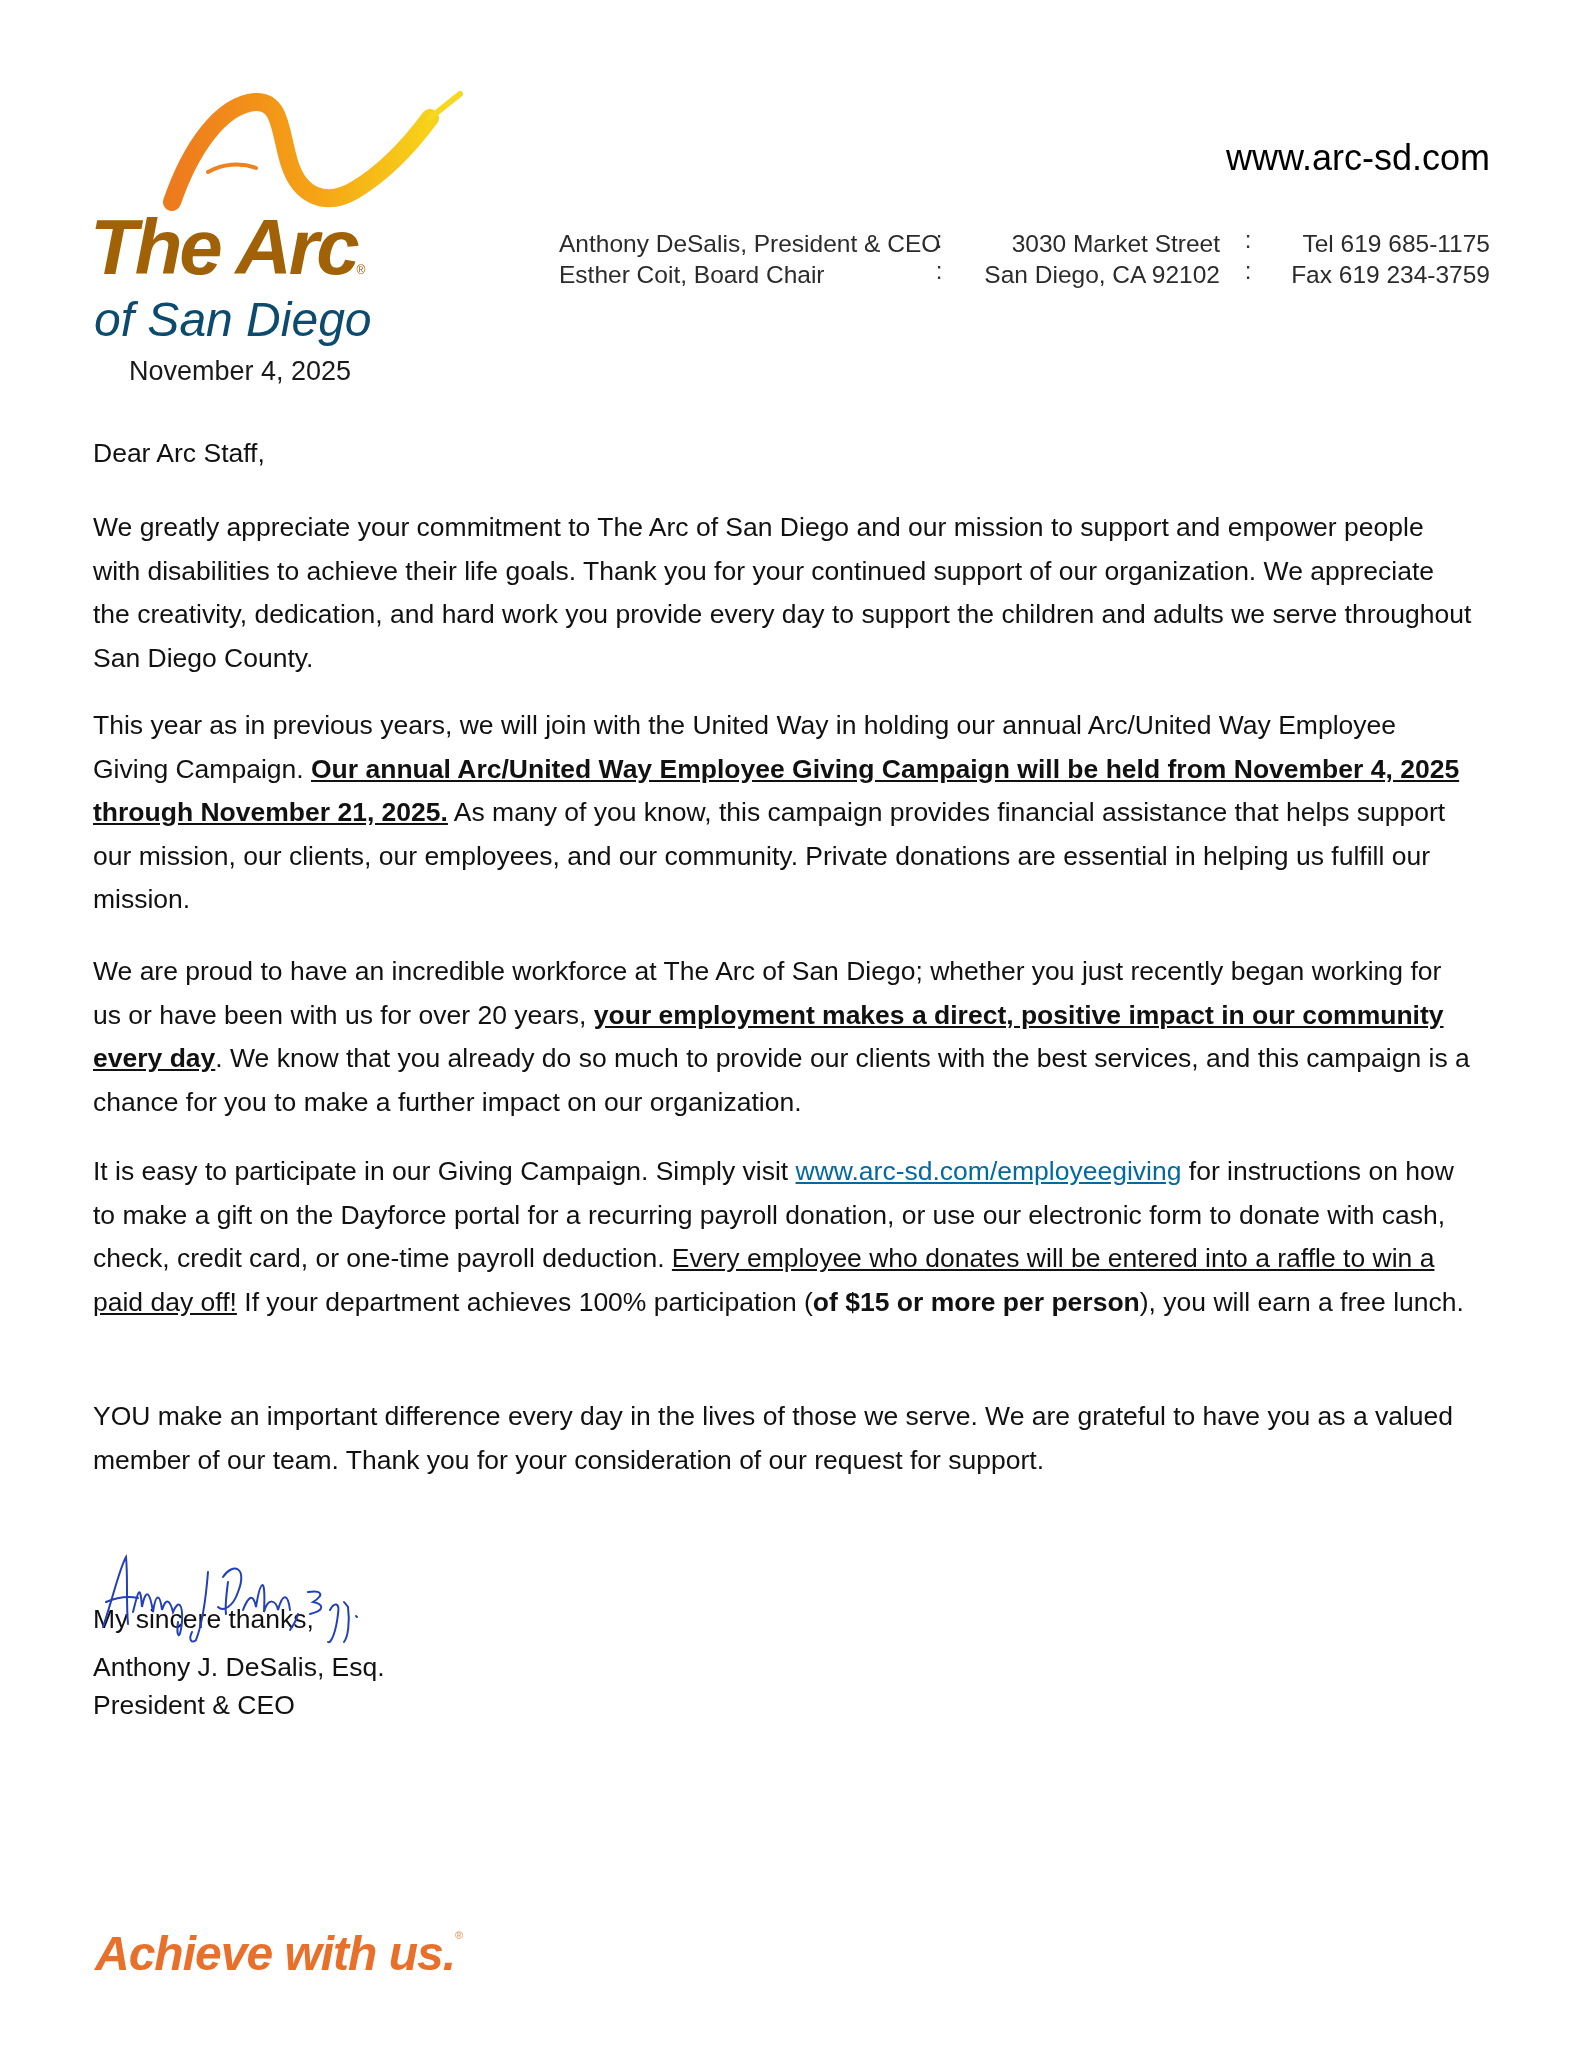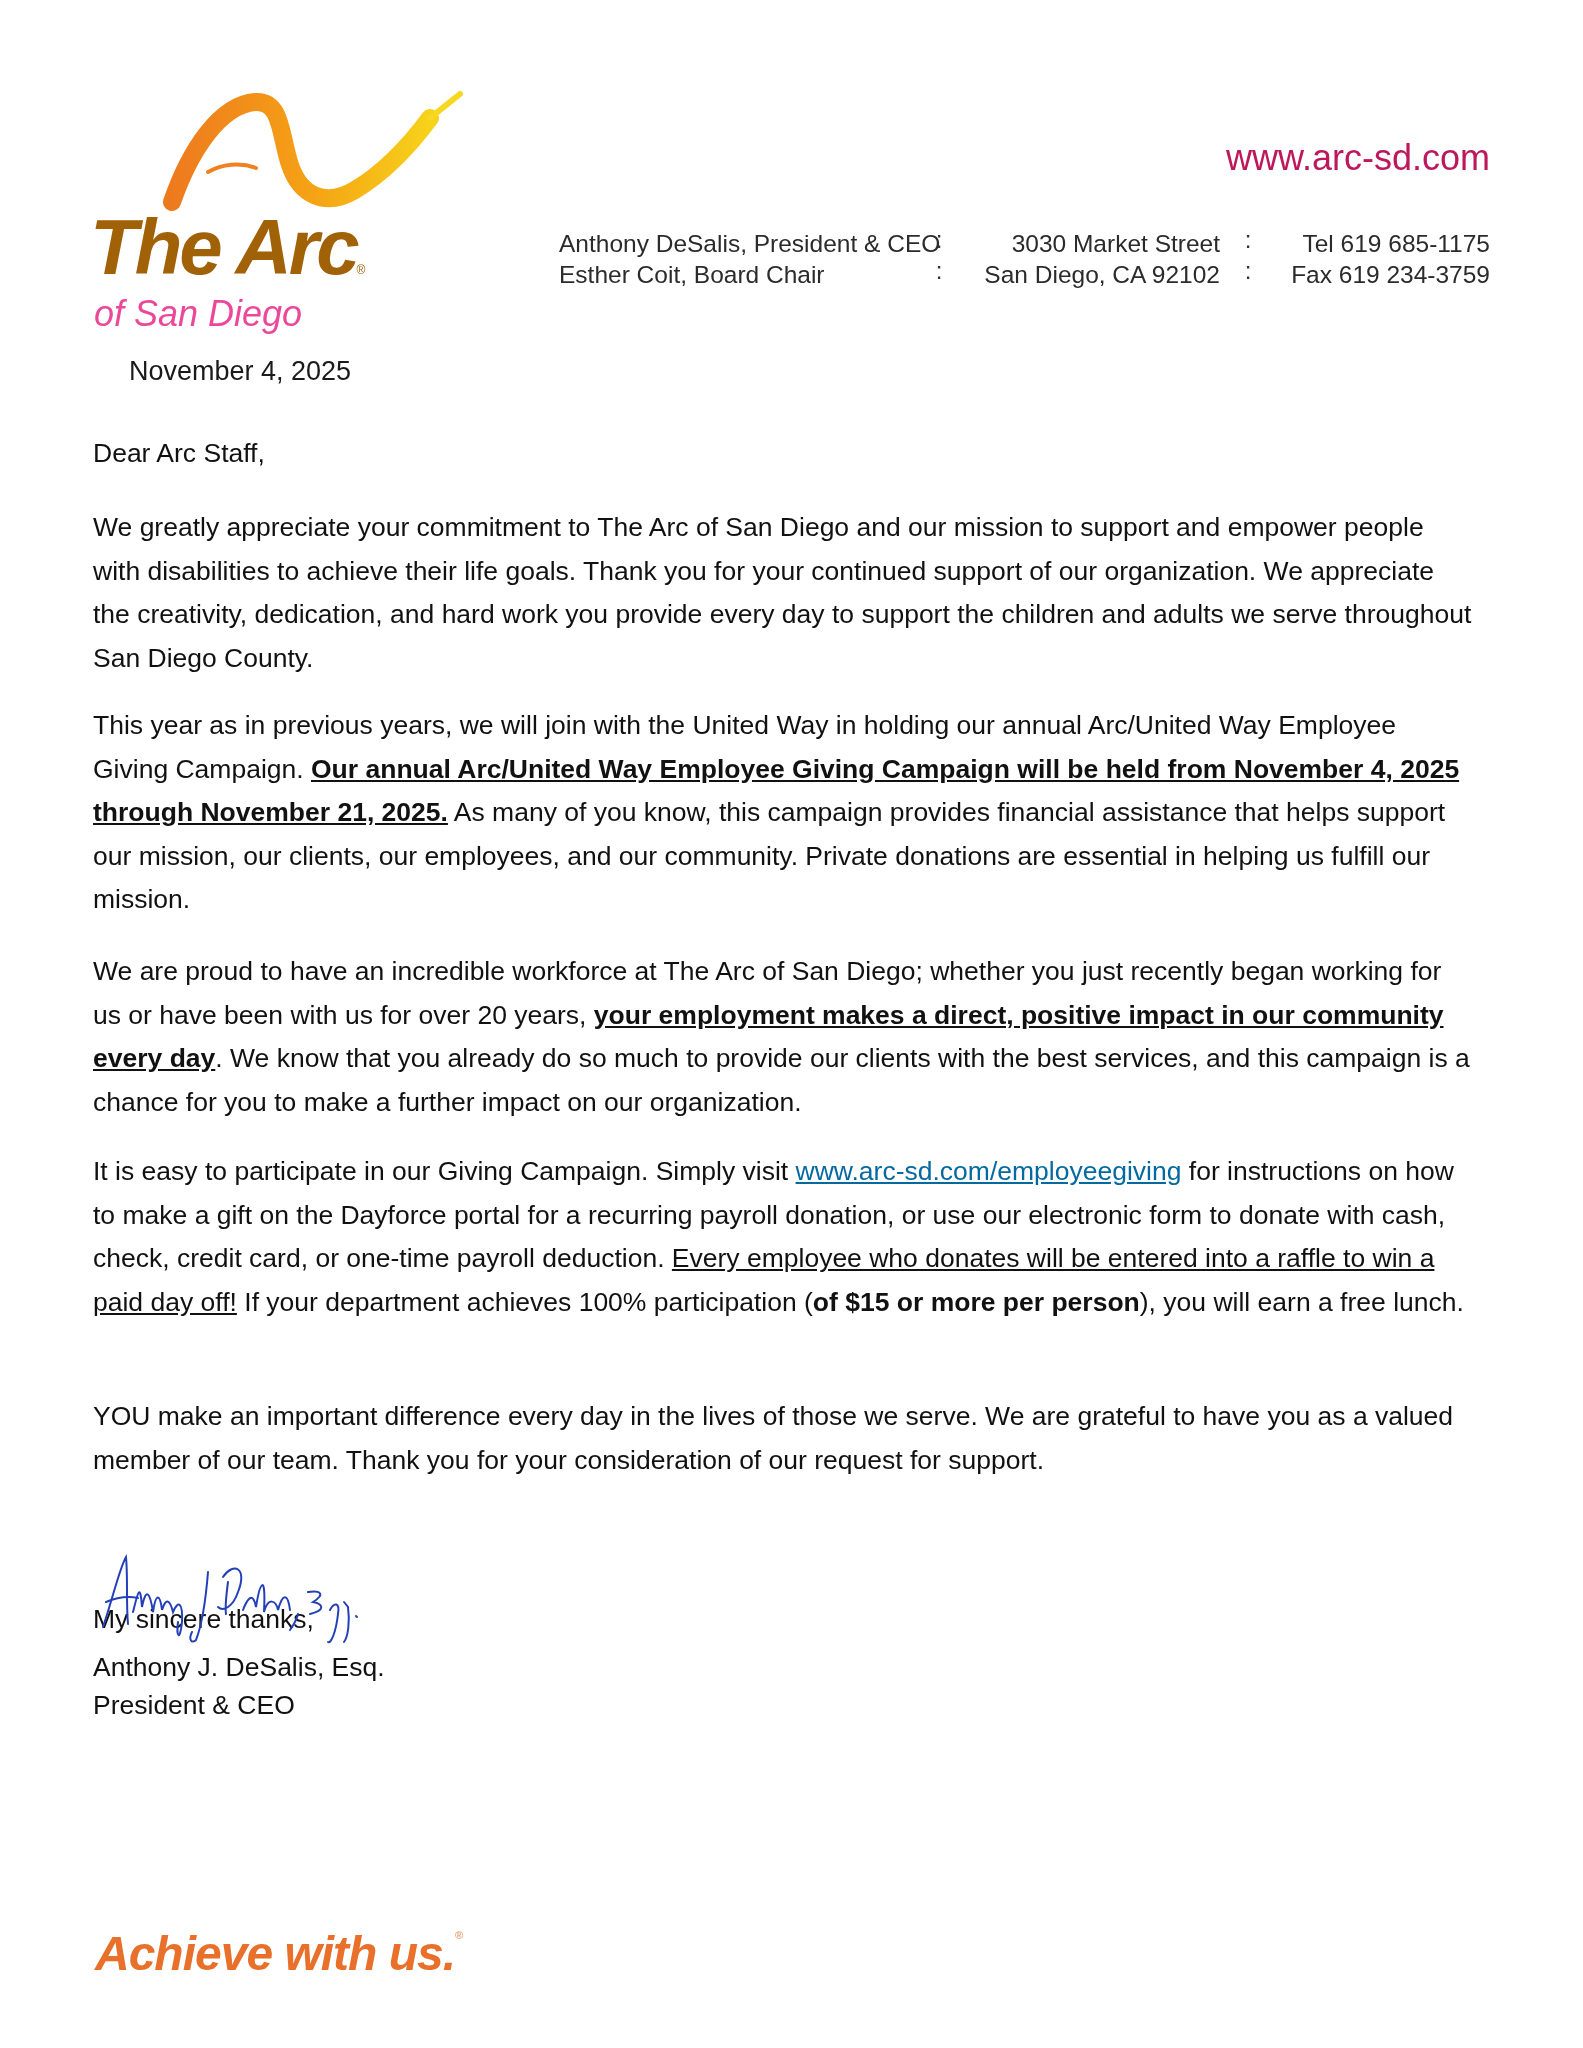--- a/index.html
+++ b/index.html
@@ -3,22 +3,22 @@
 <meta charset="utf-8">
 <style>
   html, body { margin:0; padding:0; background:#ffffff; }
   body { width:1583px; height:2048px; position:relative; overflow:hidden;
          font-family:"Liberation Sans", sans-serif; color:#1a1a1a; }
   .abs { position:absolute; }
   .logo-swoosh { left:160px; top:90px; width:320px; height:150px; }
   .logo-text { left:90px; top:208px; font-size:78px; font-weight:bold; font-style:italic;
                letter-spacing:-3px; color:#a16207; line-height:1; }
   .logo-reg { font-size:12px; font-style:normal; font-weight:normal; letter-spacing:0; vertical-align:baseline; }
-  .logo-sub { left:94px; top:296px; font-size:36px; font-style:italic; color:#ec4899; line-height:1; }
-  .website { right:93px; top:140px; font-size:36px; color:#be185d; line-height:1; }
+  .logo-sub { left:94px; top:296px; font-size:48px; font-style:italic; color:#0c4a6e; line-height:1; }
+  .website { right:93px; top:140px; font-size:36px; color:#000000; line-height:1; }
   .hdr { top:228px; font-size:24.5px; color:#2b2b2b; line-height:31px; }
   .hdr-left { left:519px;margin-left:40px; }
   .hdr-mid { left:968px; text-align:right; width:252px; }
   .hdr-right { left:1280px; text-align:right; width:210px; }
   .sep { width:10px; font-size:24px; line-height:31px; color:#333; text-align:center; }
   .sep1 { left:934px; top:224px; }
   .sep2 { left:1243px; top:224px; }
   .body-text { left:93px; width:1380px; font-size:26.5px; line-height:43.5px; color:#111; }
   .body-text p { margin:0; }
   .date { left:93px; top:356px; font-size:27px;margin-left:36px; }

